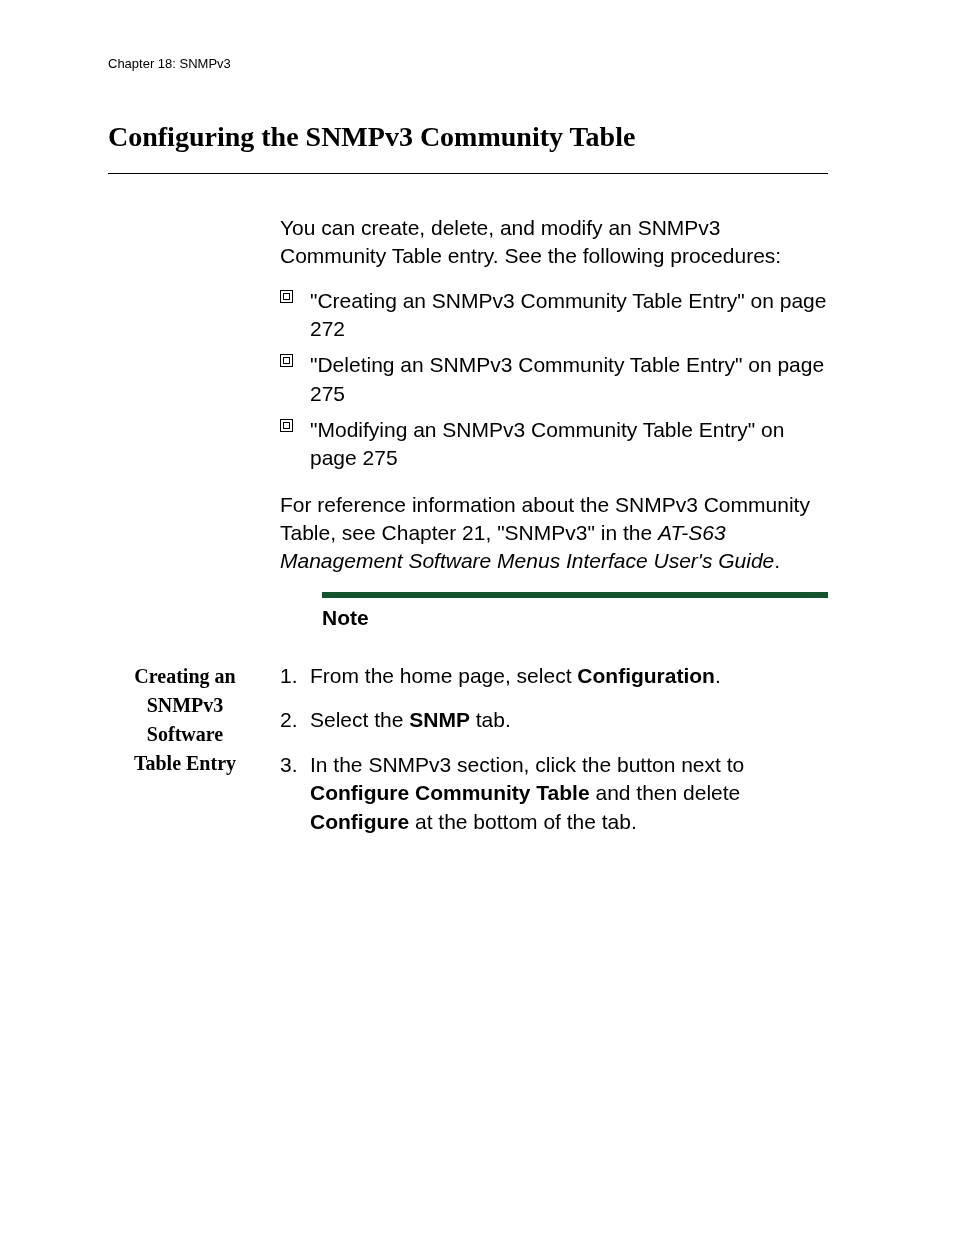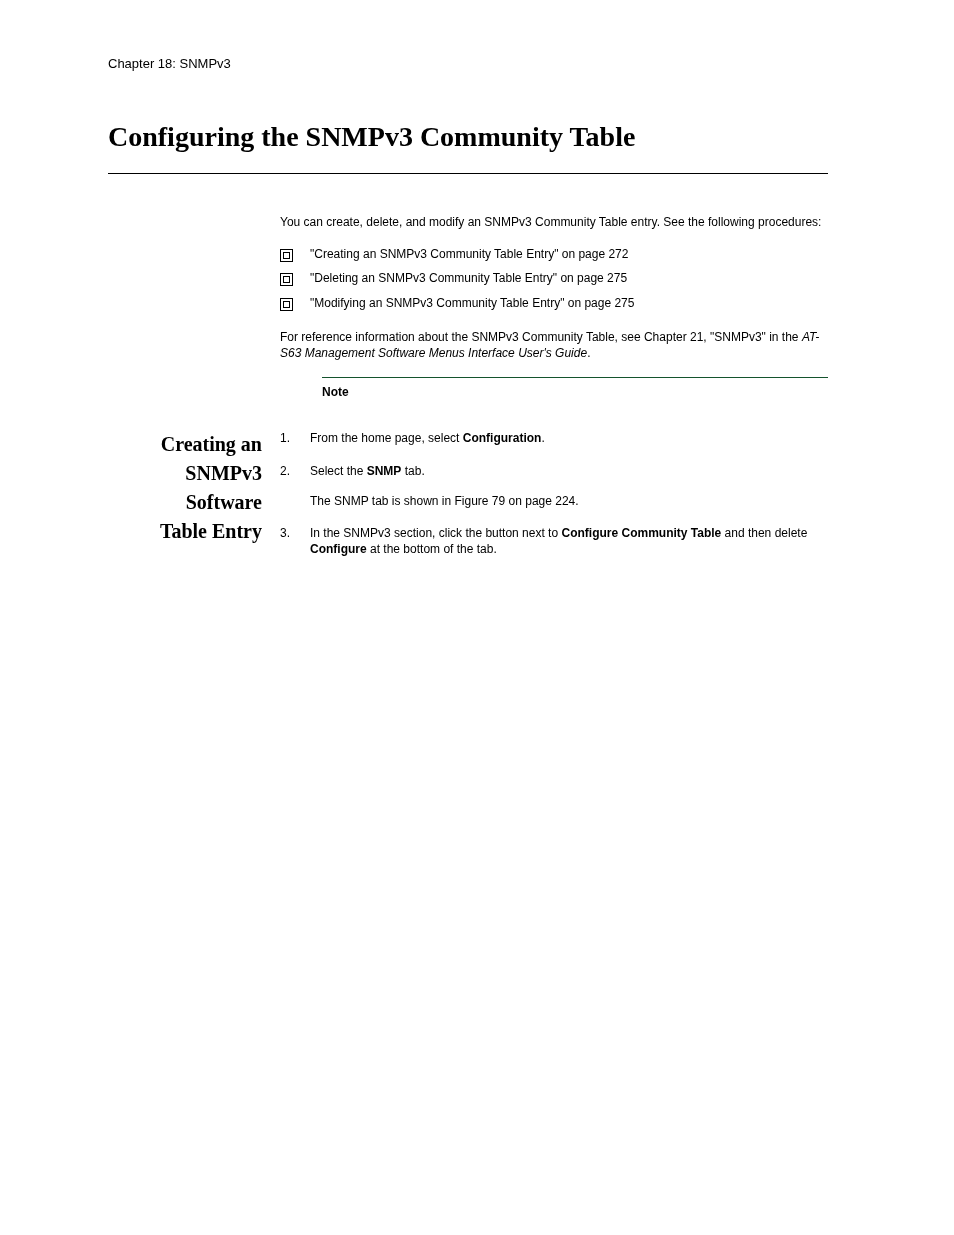--- a/index.html
+++ b/index.html
@@ -31,21 +31,21 @@
   }
   .content-wrap {
     display: flex;
   }
   .margin-col {
     width: 172px;
     flex: 0 0 172px;
   }
   .body-col {
     flex: 1;
-    font-size: 12px;
+    font-size: 21px;
     line-height: 1.35;
   }
   .para {
     margin: 0 0 16px 0;
   }
   .bullet-list {
     margin: 0 0 18px 0;
     padding: 0;
     list-style: none;
   }
@@ -68,32 +68,32 @@
     left: 2px;
     top: 2px;
     width: 5px;
     height: 5px;
     border: 1px solid #000;
   }
   .italic { font-style: italic; }
   .bold { font-weight: bold; }
   .note-block {
     margin: 10px 0 30px 42px;
-    border-top: 1px solid #14532d;
+    border-top: 6px solid #14532d;
     padding-top: 6px;
   }
   .note-title {
     font-weight: bold;
     margin-bottom: 2px;
   }
   .side-heading {
     font-family: "Times New Roman", Times, serif;
     font-size: 20px;
     font-weight: bold;
-    text-align: right;
+    text-align: center;
     padding-right: 18px;
     line-height: 1.45;
   }
   .ol {
     list-style: none;
     padding: 0;
     margin: 0;
   }
   .ol > li {
     position: relative;
@@ -172,21 +172,20 @@
 
 
       <ol class="ol">
         <li>
           <span class="num">1.</span>
           <span>From the home page, select </span><span class="bold">Configuration</span><span>.</span>
         </li>
         <li>
           <span class="num">2.</span>
           <span>Select the </span><span class="bold">SNMP</span><span> tab.</span>
-          <div class="step-note">The SNMP tab is shown in Figure 79 on page 224.</div>
         </li>
         <li>
           <span class="num">3.</span>
           <span>In the SNMPv3 section, click the button next to </span><span class="bold">Configure Community Table</span><span> and then delete </span><span class="bold">Configure</span><span> at the bottom of the tab.</span>
         </li>
       </ol>
 
     </div>
   </div>
 

